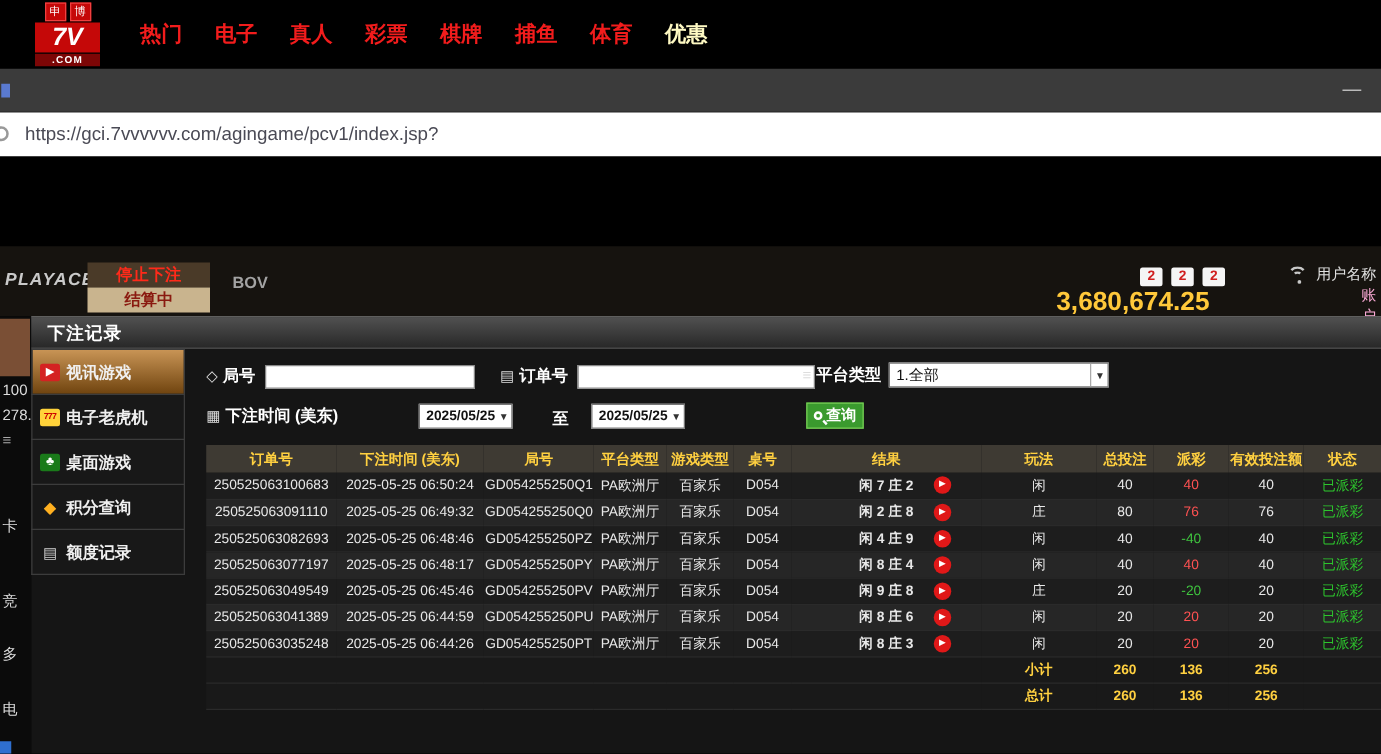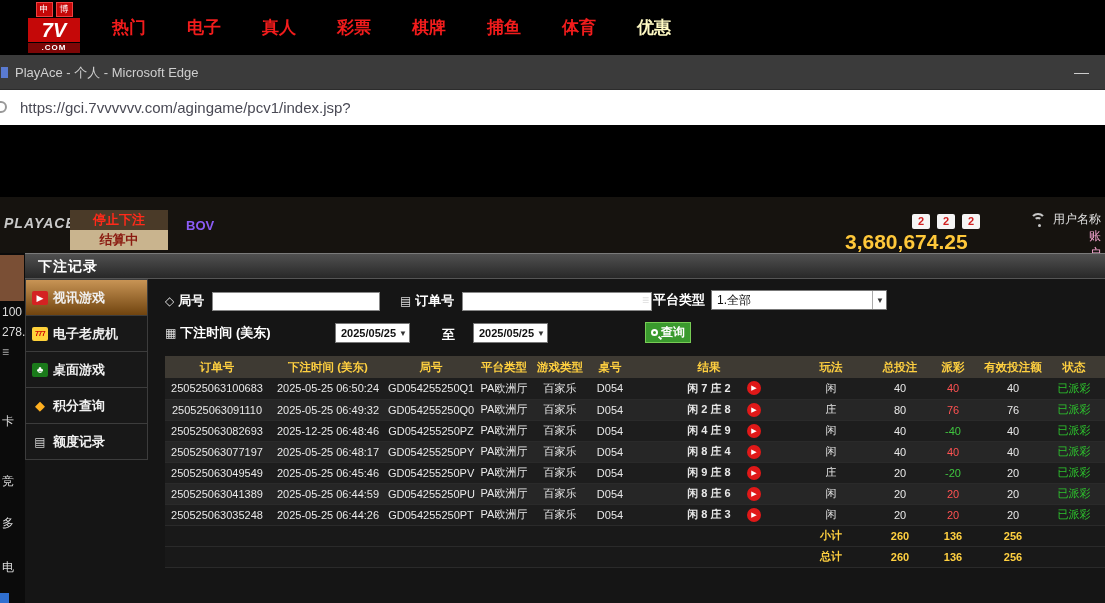--- a/index.html
+++ b/index.html
@@ -11,21 +11,21 @@
   .topnav { position:absolute; left:0; top:0; width:1105px; height:55px; background:#000;
             display:flex; align-items:center; }
   .logo { margin-left:28px; width:52px; flex-shrink:0; cursor:pointer; }
   .logo-row { display:flex; gap:3px; justify-content:center; margin-bottom:1px; }
   .logo-cell { background:#c50808; color:#fff; font-size:9px; line-height:1; padding:2px 3px;
                border:1px solid #f04040; }
   .logo-main { background:#c50808; color:#fff; font-weight:bold; font-style:italic;
                font-size:20px; text-align:center; height:24px; line-height:24px; }
   .logo-com { background:#7d0606; color:#fff; font-size:8px; font-weight:bold; text-align:center;
               line-height:10px; margin-top:1px; letter-spacing:1px; }
-  .nav { display:flex; margin-left:32px; gap:41px; }
+  .nav { display:flex; margin-left:32px; gap:26px; }
   .nav-item { color:#f21c1c; font-size:17px; font-weight:bold; cursor:pointer; white-space:nowrap; }
   .nav-item.hl { color:#fef9c3; }
 
   
   .titlebar { position:absolute; left:0; top:55px; width:1105px; height:35px; background:#3b3b3b;
               border-bottom:1px solid #2c2c2c; }
   .tb-fav { position:absolute; left:1px; top:12px; width:7px; height:11px; background:#5a7ad0; }
   .tb-text { position:absolute; left:15px; top:0; line-height:35px; color:#cfcfcf; font-size:13px; }
   .tb-min { position:absolute; right:16px; top:0; line-height:33px; color:#cccccc; font-size:15px; cursor:pointer; }
 
@@ -38,21 +38,21 @@
   
   .game-band { position:absolute; left:0; top:197px; width:1105px; height:56px;
                background:#16130f; overflow:hidden; }
   .gb-brand { position:absolute; left:4px; top:18px; color:#c9c9c9; font-size:14px;
               font-weight:bold; letter-spacing:1px; font-style:italic; }
   .gb-sign { position:absolute; left:70px; top:13px; width:98px; }
   .gb-stop { background:#4a3a28; color:#ff2a1a; font-size:13px; font-weight:bold;
              text-align:center; padding:1px 0; }
   .gb-settle { background:#c9b48e; color:#8a1a10; font-size:13px; font-weight:bold;
                text-align:center; padding:1px 0; }
-  .gb-bov { position:absolute; left:186px; top:21px; color:#8b5cf6; font-weight:bold; font-size:13px; }
+  .gb-bov { position:absolute; left:186px; top:21px; color:#a3a3a3; font-weight:bold; font-size:13px; }
   .gb-cards { position:absolute; left:912px; top:17px; display:flex; gap:7px; }
   .card { width:18px; height:15px; background:#f5f5f5; color:#d02020; font-size:11px;
           font-weight:bold; text-align:center; line-height:15px; border-radius:2px; }
   .gb-bignum { position:absolute; left:845px; top:33px; color:#ffc83a; font-size:21px; font-weight:bold; }
   .wifi { position:absolute; left:1030px; top:14px; width:20px; height:16px; }
   .wifi i { position:absolute; border:2px solid #c8c8c8; border-radius:50%;
             border-bottom-color:transparent; border-left-color:transparent; border-right-color:transparent; }
   .wifi .a1 { width:16px; height:16px; left:0; top:2px; }
   .wifi .a2 { width:8px; height:8px; left:4px; top:6px; }
   .wifi .dot { position:absolute; width:3px; height:3px; background:#c8c8c8; border-radius:50%;
@@ -168,21 +168,20 @@
         <span class="nav-item">捕鱼</span>
 
         <span class="nav-item">体育</span>
 
         <span class="nav-item hl">优惠</span>
       </div>
   </div>
 
   <div class="titlebar">
     <span class="tb-fav"></span>
-    <span class="tb-text">PlayAce - 个人 - Microsoft Edge</span>
     <span class="tb-min">—</span>
   </div>
 
   <div class="urlbar">
     <span class="url-icon"></span>
     <span class="url-text">https://gci.7vvvvvv.com/agingame/pcv1/index.jsp?</span>
   </div>
 
   <div class="game-band">
     <span class="gb-brand">PLAYACE</span>
@@ -363,21 +362,21 @@
               </td>
               <td>庄</td>
               <td>80</td>
               <td class="pos">76</td>
               <td>76</td>
               <td class="status-cell">已派彩</td>
             </tr>
 
             <tr class="data-row">
               <td>250525063082693</td>
-              <td>2025-12-25 06:48:46</td>
+              <td>2025-05-25 06:48:46</td>
               <td>GD054255250PZ</td>
               <td>PA欧洲厅</td>
               <td>百家乐</td>
               <td>D054</td>
               <td class="result-cell">
                 <span>闲 4 庄 9</span>
                 <span class="play-btn">▶</span>
               </td>
               <td>闲</td>
               <td>40</td>

